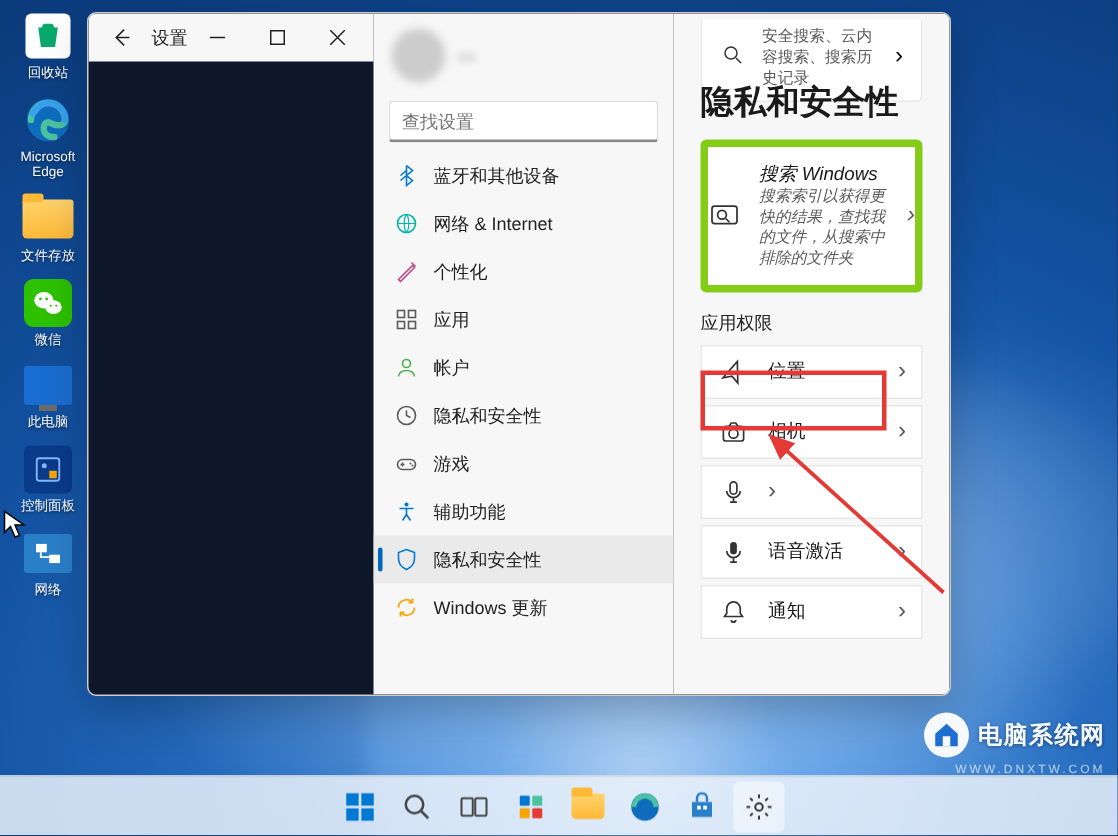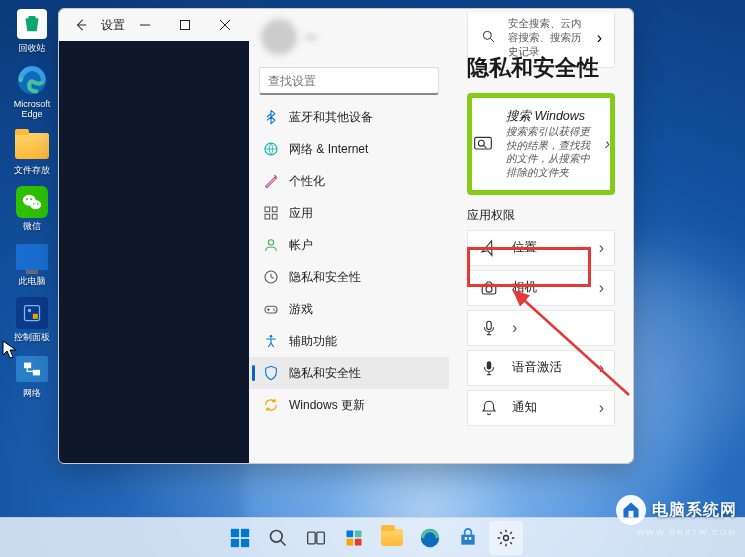--- a/index.html
+++ b/index.html
@@ -77,21 +77,21 @@
 .clipped-top .ctitle { font-size:10.5px; color:#5a5a5a; flex:1; }
 
 .highlight-box { position:absolute; border:3px solid #e53935; pointer-events:none; }
 .arrow { position:absolute; pointer-events:none; }
 
 
 .taskbar { position:absolute; left:0; right:0; bottom:0; height:40px; background: rgba(235,242,250,.85); backdrop-filter: blur(10px); display:flex; align-items:center; justify-content:center; gap:4px; z-index:3; border-top:1px solid rgba(0,0,0,.08); }
 .tbicon { width:34px; height:34px; border-radius:4px; display:flex; align-items:center; justify-content:center; cursor:pointer; }
 
 
-.watermark { position:absolute; right:8px; bottom:32px; display:flex; align-items:center; gap:6px; z-index:4; opacity:.95; }
+.watermark { position:absolute; right:8px; bottom:52px; display:flex; align-items:center; gap:6px; z-index:4; opacity:.95; }
 .watermark .house { width:30px; height:30px; background:#fff; border-radius:50%; display:flex; align-items:center; justify-content:center; }
 .watermark .txt { color:#fff; font-size:16px; font-weight:600; letter-spacing:1px; text-shadow:0 1px 3px rgba(0,0,0,.4); }
 .watermark .sub { position:absolute; right:0; bottom:-12px; font-size:8px; letter-spacing:2px; color:rgba(255,255,255,.7); }
 
 
 .cursor { position:absolute; left:2px; top:340px; z-index:5; pointer-events:none; }
 </style>
 </head>
 <body>
 

